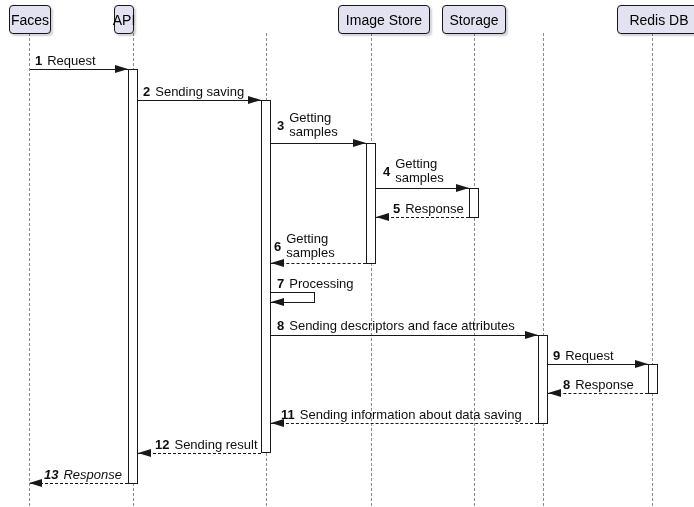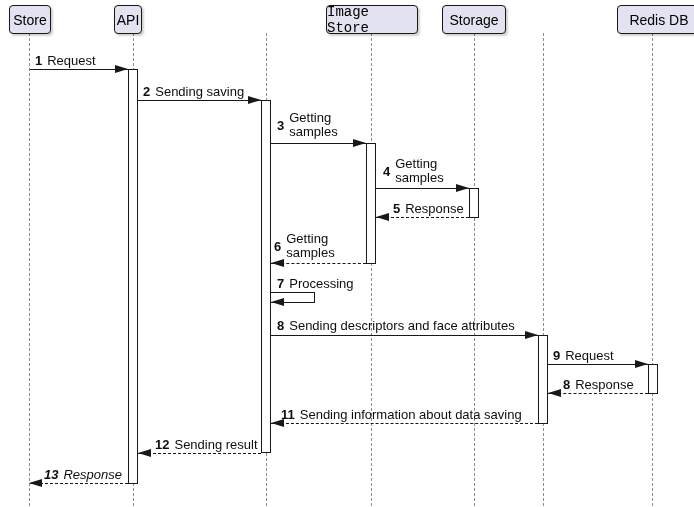--- a/index.html
+++ b/index.html
@@ -52,26 +52,26 @@
 
   <div class="lifeline" style="left:29px;"></div>
   <div class="lifeline" style="left:133px;"></div>
   <div class="lifeline" style="left:266px;"></div>
   <div class="lifeline" style="left:371px;"></div>
   <div class="lifeline" style="left:474px;"></div>
   <div class="lifeline" style="left:543px;"></div>
   <div class="lifeline" style="left:652px;"></div>
 
   <div class="pbox" style="left:9px;width:42px;">
-      <span>Store</span>
-    </div>
-  <div class="pbox" style="left:114px;width:28px;">
+      <span>Faces</span>
+    </div>
+  <div class="pbox" style="left:114px;width:20px;">
       <span>API</span>
     </div>
-  <div class="pbox" style="left:326px;width:92px;font-family:Liberation Mono, monospace;">
+  <div class="pbox" style="left:338px;width:92px;">
       <span>Image Store</span>
     </div>
   <div class="pbox" style="left:442px;width:64px;">
       <span>Storage</span>
     </div>
   <div class="pbox" style="left:617px;width:84px;">
       <span>Redis DB</span>
     </div>
 
   <div class="act" style="left:128px;top:69px;height:415px;"></div>

